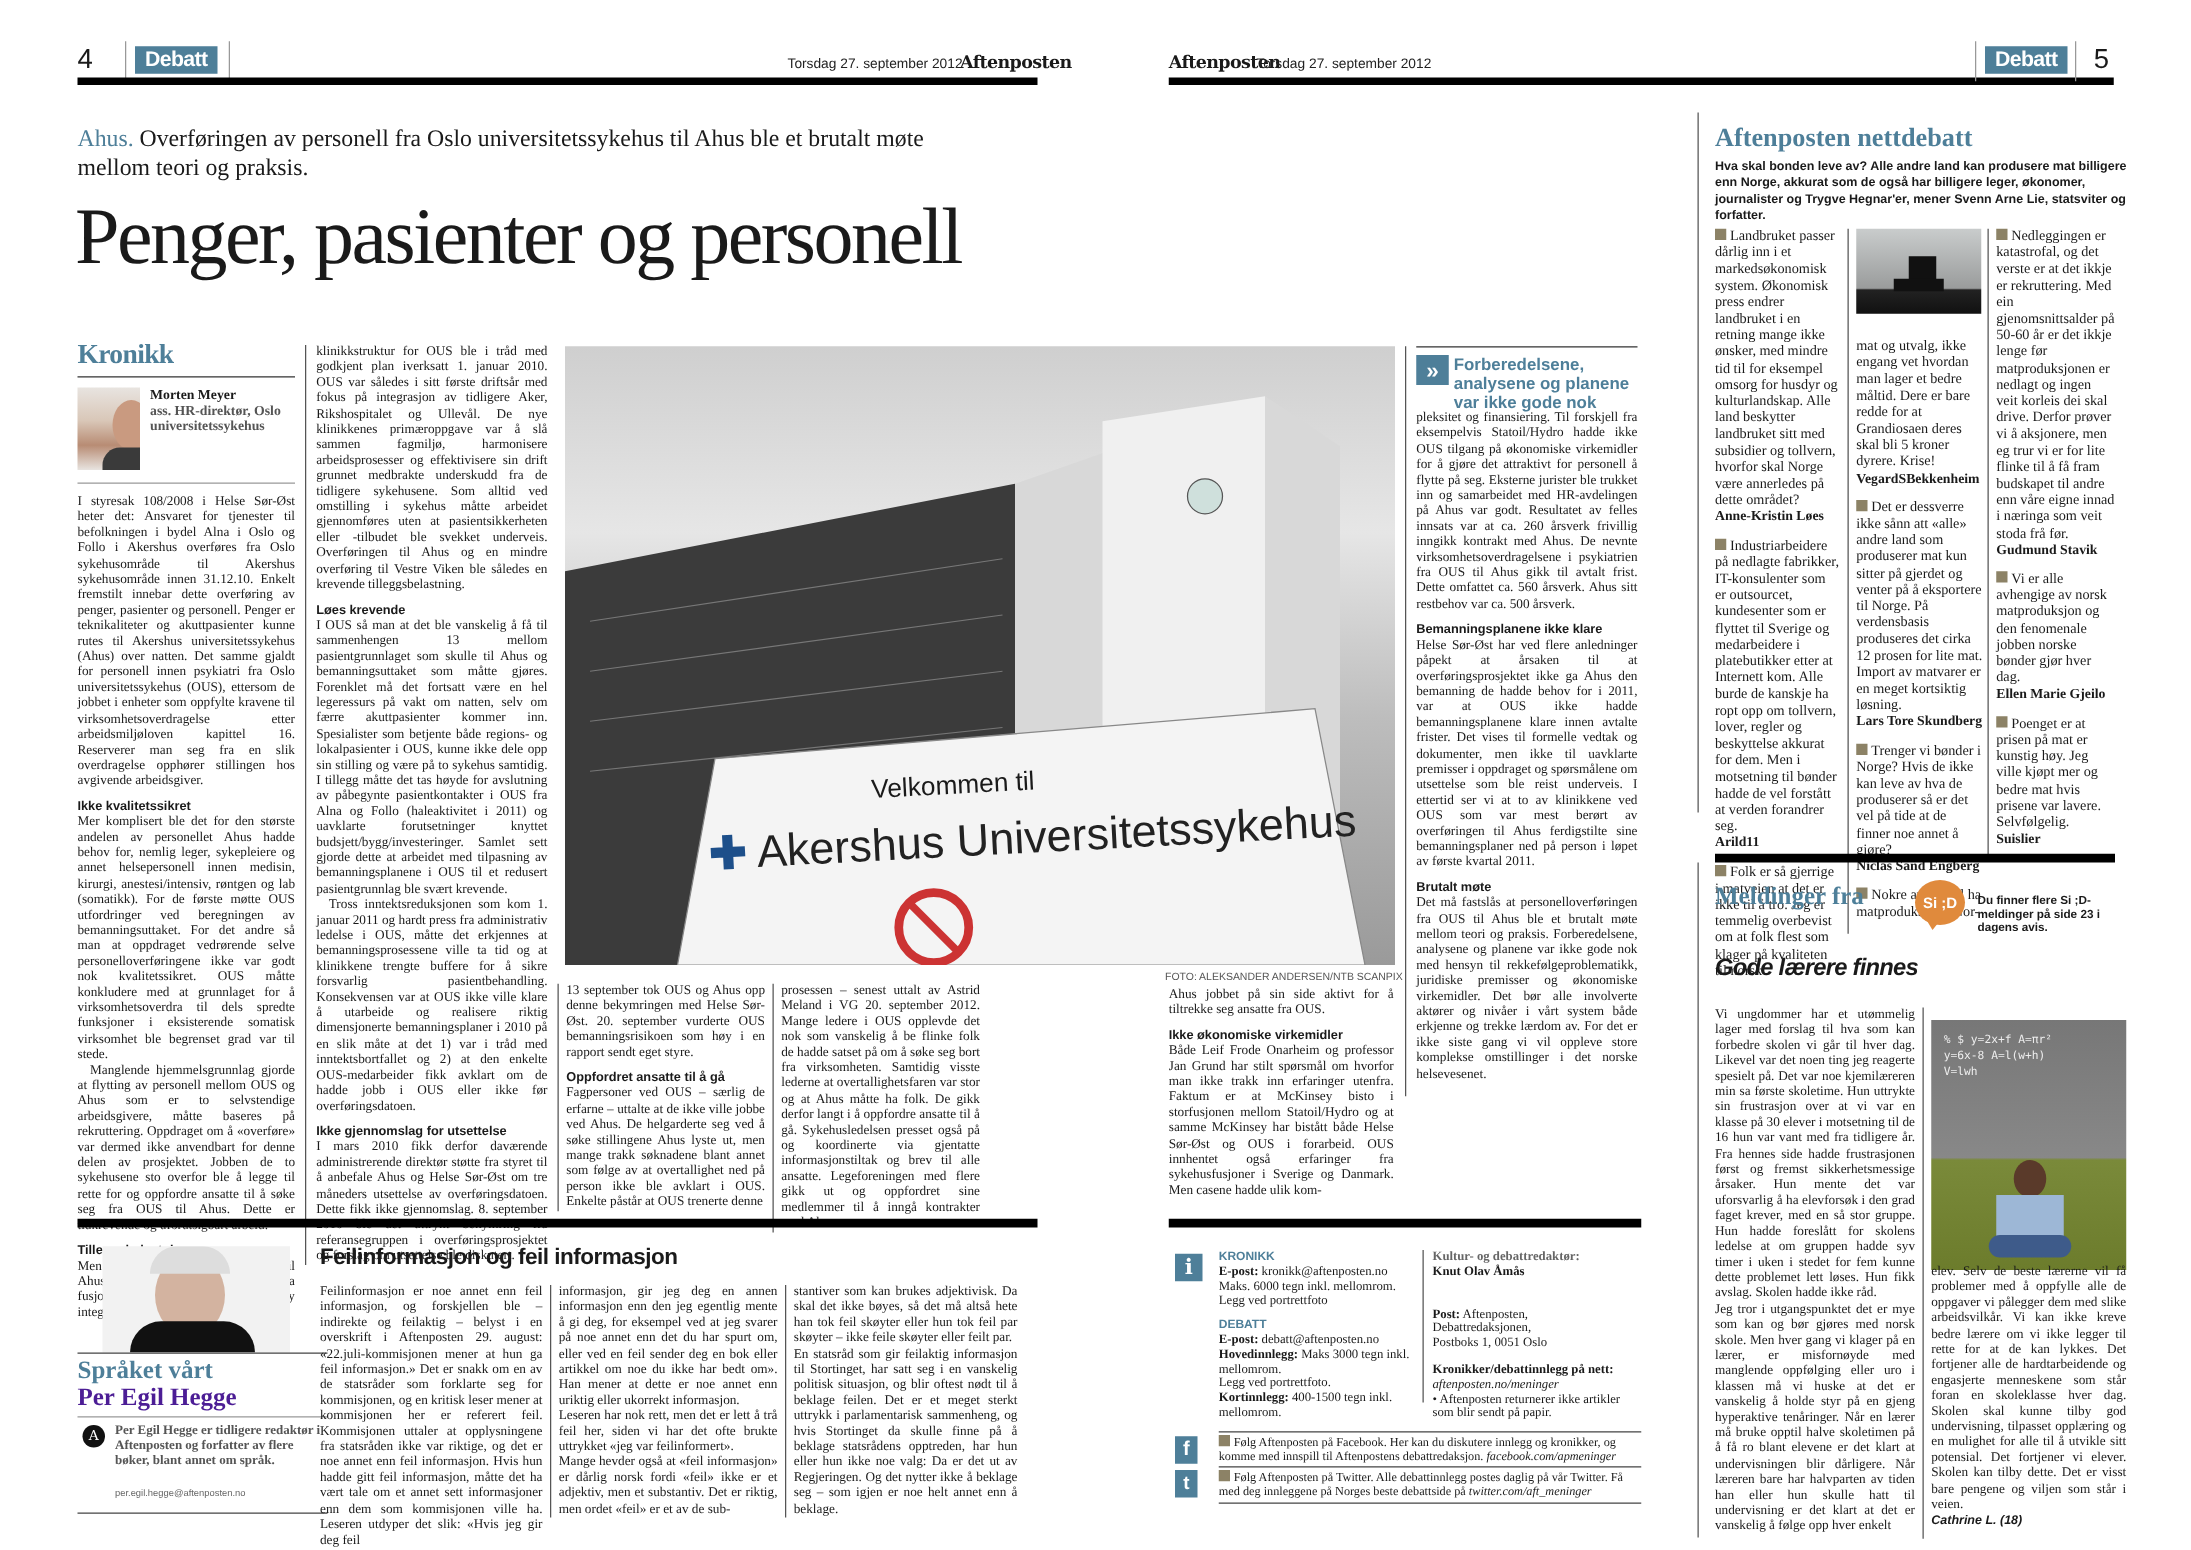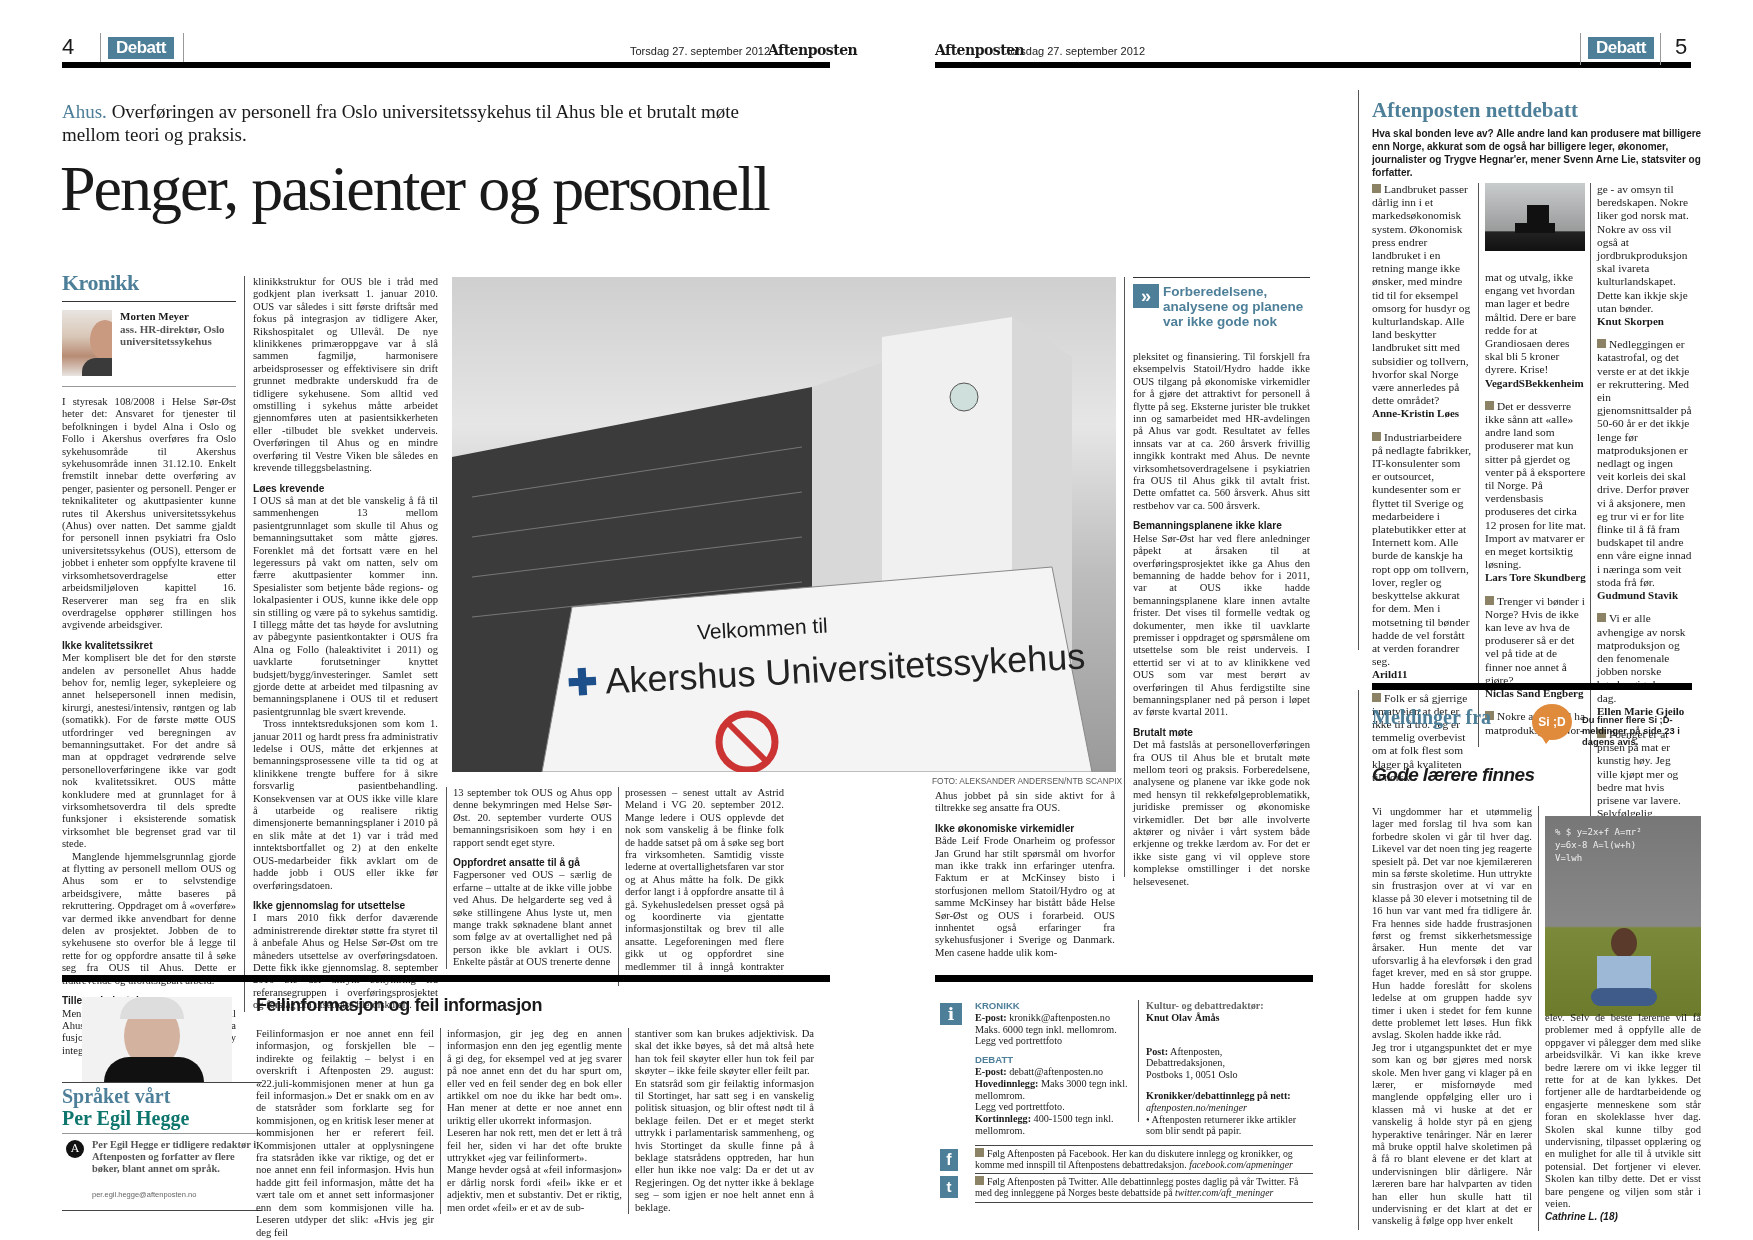--- a/index.html
+++ b/index.html
@@ -10,21 +10,21 @@
 .body-text{font-family:"Liberation Serif",serif;font-size:10.6px;line-height:12.4px;text-align:justify;hyphens:auto}
 .body-text p{margin:0}
 .body-text h5{font-family:"Liberation Sans",sans-serif;font-weight:bold;font-size:10.2px;margin-top:8px}
 .col-rule{border-left:1px solid #555}
 .thick{background:#000;height:10px}
 .debatt-tag{background:#4e7f99;color:#fff;font-family:"Liberation Sans",sans-serif;font-weight:bold;font-size:17px;padding:1px 8px;letter-spacing:-0.5px}
 .pagenum{font-family:"Liberation Sans",sans-serif;font-size:22px}
 .date{font-family:"Liberation Sans",sans-serif;font-size:11px;color:#222}
 .logo{font-family:"DejaVu Serif",serif;font-weight:bold;font-size:14px;letter-spacing:-0.5px}
 .blue{color:#4e7f99}
-.olive{color:#0f766e}
+.olive{color:#4c1d95}
 .sq{display:inline-block;width:9px;height:9px;background:#8c8266;margin-right:3px;vertical-align:0}
 .sig{font-family:"Liberation Serif",serif;font-weight:bold;font-size:11px}
 .nett{font-family:"Liberation Serif",serif;font-size:11.4px;line-height:13.2px}
 .nett p{margin-bottom:10px}
 .photo{overflow:hidden}
 </style>
 </head>
 <body>
 
 <div class="abs pagenum" style="left:62px;top:34px">4</div>
@@ -116,21 +116,21 @@
   <p>Ahus jobbet på sin side aktivt for å tiltrekke seg ansatte fra OUS.</p>
   <h5>Ikke økonomiske virkemidler</h5>
   <p>Både Leif Frode Onarheim og professor Jan Grund har stilt spørsmål om hvorfor man ikke trakk inn erfaringer utenfra. Faktum er at McKinsey bisto i storfusjonen mellom Statoil/Hydro og at samme McKinsey har bistått både Helse Sør-Øst og OUS i forarbeid. OUS innhentet også erfaringer fra sykehusfusjoner i Sverige og Danmark. Men casene hadde ulik kom-</p>
 </div>
 
 <div class="abs col-rule" style="left:1124px;top:277px;width:186px;padding-left:8px;height:600px">
   <div style="border-top:1px solid #333;padding-top:6px;display:flex;gap:4px">
     <div style="width:26px;height:24px;background:#4e7f99;color:#fff;font-weight:bold;font-family:'Liberation Sans',sans-serif;font-size:18px;text-align:center;line-height:24px;flex:none">»</div>
     <div class="sans" style="font-weight:bold;font-size:13.5px;line-height:15px;color:#4e7f99"><span>Forberedelsene, analysene og planene var ikke gode nok</span></div>
   </div>
-  <div class="body-text" style="margin-top:22px">
+  <div class="body-text" style="">
     <p>pleksitet og finansiering. Til forskjell fra eksempelvis Statoil/Hydro hadde ikke OUS tilgang på økonomiske virkemidler for å gjøre det attraktivt for personell å flytte på seg. Eksterne jurister ble trukket inn og samarbeidet med HR-avdelingen på Ahus var godt. Resultatet av felles innsats var at ca. 260 årsverk frivillig inngikk kontrakt med Ahus. De nevnte virksomhetsoverdragelsene i psykiatrien fra OUS til Ahus gikk til avtalt frist. Dette omfattet ca. 560 årsverk. Ahus sitt restbehov var ca. 500 årsverk.</p>
     <h5>Bemanningsplanene ikke klare</h5>
     <p>Helse Sør-Øst har ved flere anledninger påpekt at årsaken til at overføringsprosjektet ikke ga Ahus den bemanning de hadde behov for i 2011, var at OUS ikke hadde bemanningsplanene klare innen avtalte frister. Det vises til formelle vedtak og dokumenter, men ikke til uavklarte premisser i oppdraget og spørsmålene om utsettelse som ble reist underveis. I ettertid ser vi at to av klinikkene ved OUS som var mest berørt av overføringen til Ahus ferdigstilte sine bemanningsplaner ned på person i løpet av første kvartal 2011.</p>
     <h5>Brutalt møte</h5>
     <p>Det må fastslås at personelloverføringen fra OUS til Ahus ble et brutalt møte mellom teori og praksis. Forberedelsene, analysene og planene var ikke gode nok med hensyn til rekkefølgeproblematikk, juridiske premisser og økonomiske virkemidler. Det bør alle involverte aktører og nivåer i vårt system både erkjenne og trekke lærdom av. For det er ikke siste gang vi vil oppleve store komplekse omstillinger i det norske helsevesenet.</p>
   </div>
 </div>
 
 <div class="abs col-rule" style="left:1358px;top:90px;height:560px"></div>
 <div class="abs" style="left:1372px;top:98px;width:330px">
@@ -146,21 +146,20 @@
   <div class="photo" style="width:100px;height:68px;background:linear-gradient(180deg,#c9cccc 0%,#9a9c9c 70%,#222 72%,#111 100%);position:relative;margin-bottom:20px">
     <div style="position:absolute;left:42px;top:22px;width:22px;height:22px;background:#111"></div>
     <div style="position:absolute;left:30px;top:40px;width:40px;height:10px;background:#111"></div>
   </div>
   <p><span>mat og utvalg, ikke engang vet hvordan man lager et bedre måltid. Dere er bare redde for at Grandiosaen deres skal bli 5 kroner dyrere. Krise!</span><br><span class="sig">VegardSBekkenheim</span></p>
   <p><span class="sq"></span><span>Det er dessverre ikke sånn att «alle» andre land som produserer mat kun sitter på gjerdet og venter på å eksportere til Norge. På verdensbasis produseres det cirka 12 prosen for lite mat. Import av matvarer er en meget kortsiktig løsning.</span><br><span class="sig">Lars Tore Skundberg</span></p>
   <p><span class="sq"></span><span>Trenger vi bønder i Norge? Hvis de ikke kan leve av hva de produserer så er det vel på tide at de finner noe annet å gjøre?</span><br><span class="sig">Niclas Sand Engberg</span></p>
   <p><span class="sq"></span><span>Nokre av oss vil ha matproduksjon i Nor-</span></p>
 </div>
 <div class="abs nett col-rule" style="left:1590px;top:183px;width:102px;padding-left:6px">
-  <p><span>ge - av omsyn til beredskapen. Nokre liker god norsk mat. Nokre av oss vil også at jordbrukproduksjon skal ivareta kulturlandskapet. Dette kan ikkje skje utan bønder.</span><br><span class="sig">Knut Skorpen</span></p>
   <p><span class="sq"></span><span>Nedleggingen er katastrofal, og det verste er at det ikkje er rekruttering. Med ein gjenomsnittsalder på 50-60 år er det ikkje lenge før matproduksjonen er nedlagt og ingen veit korleis dei skal drive. Derfor prøver vi å aksjonere, men eg trur vi er for lite flinke til å få fram budskapet til andre enn våre eigne innad i næringa som veit stoda frå før.</span><br><span class="sig">Gudmund Stavik</span></p>
   <p><span class="sq"></span><span>Vi er alle avhengige av norsk matproduksjon og den fenomenale jobben norske bønder gjør hver dag.</span><br><span class="sig">Ellen Marie Gjeilo</span></p>
   <p><span class="sq"></span><span>Poenget er at prisen på mat er kunstig høy. Jeg ville kjøpt mer og bedre mat hvis prisene var lavere. Selvfølgelig.</span><br><span class="sig">Suislier</span></p>
 </div>
 
 <div class="abs thick" style="left:1372px;top:683px;width:320px;height:7px"></div>
 <div class="abs col-rule" style="left:1358px;top:690px;height:540px"></div>
 <div class="abs serif blue" style="left:1372px;top:706px;font-weight:bold;font-size:20px">Meldinger fra</div>
 <div class="abs sans" style="left:1532px;top:704px;width:40px;height:36px;border-radius:50%;background:#e08a3c;color:#fff;font-weight:bold;font-size:12px;line-height:36px;text-align:center">Si ;D</div>
 <div class="abs" style="left:1540px;top:734px;width:0;height:0;border-left:6px solid transparent;border-right:8px solid transparent;border-top:10px solid #e08a3c"></div>

